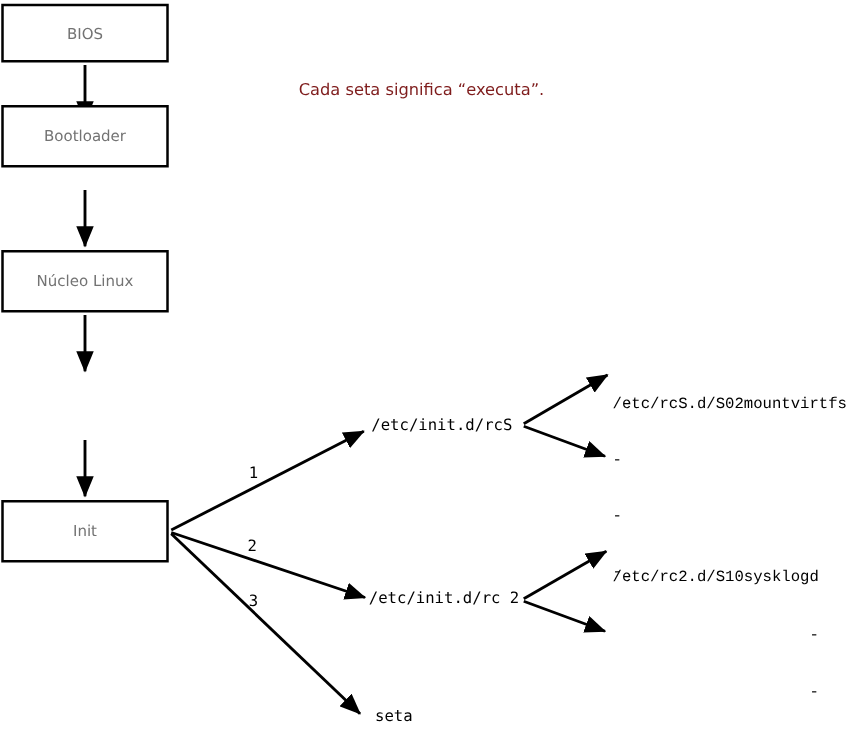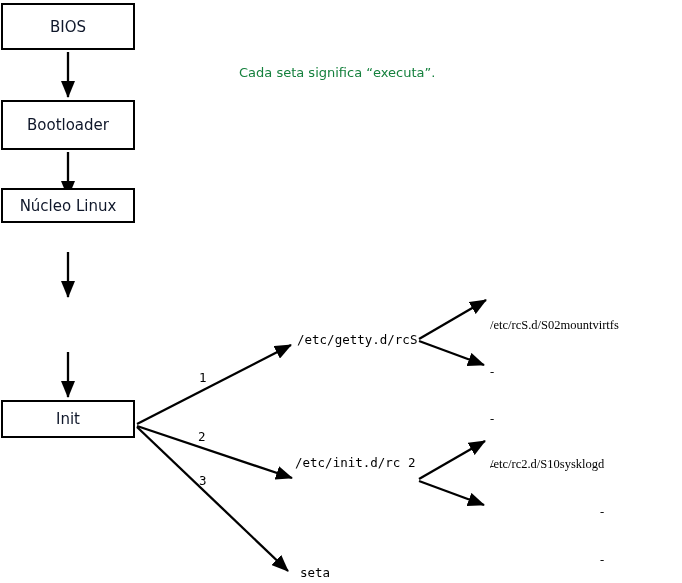--- a/index.html
+++ b/index.html
@@ -16,36 +16,36 @@
     font-family:"DejaVu Sans",sans-serif;
   }
   .connector-layer{position:absolute;left:0;top:0;}
   .node{
     position:absolute;
     left:1px;width:134px;
     border:2px solid var(--line);
     background:var(--box-fill);
     box-sizing:border-box;
     display:flex;align-items:center;justify-content:center;
-    font-size:15px;color:#0f172a;
+    font-size:12px;color:#737373;
   }
   .note{
     position:absolute;
-    font-size:13px;line-height:16px;color:#15803d;
+    font-size:13px;line-height:16px;color:#7f1d1d;
     white-space:pre;
   }
   .mono{
     position:absolute;
     font-family:"DejaVu Sans Mono",monospace;
     font-size:12.5px;line-height:16px;color:#000;
     white-space:pre;
   }
   .script-group{
     position:absolute;
-    font-family:Liberation Serif, serif;
+    font-family:Liberation Mono, monospace;
     font-size:12.5px;color:#000;
     white-space:pre;
   }
   .script-group.rcs div{height:17px;line-height:17px;}
   .script-group.rc2 div{height:18px;line-height:18px;text-align:right;}
   svg line{stroke:var(--line);stroke-width:2.3;}
 </style>
 </head>
 <body>
 
@@ -64,32 +64,32 @@
     <line x1="137" y1="424" x2="291" y2="345" marker-end="url(#ah)"></line>
     <line x1="137" y1="426" x2="292" y2="478" marker-end="url(#ah)"></line>
     <line x1="137" y1="427" x2="288" y2="571" marker-end="url(#ah)"></line>
     <line x1="419" y1="339" x2="486" y2="300" marker-end="url(#ah)"></line>
     <line x1="419" y1="341" x2="484" y2="365" marker-end="url(#ah)"></line>
     <line x1="419" y1="479" x2="485" y2="441" marker-end="url(#ah)"></line>
     <line x1="419" y1="481" x2="484" y2="505" marker-end="url(#ah)"></line>
   </svg>
 
   <div class="node" style="top:3px;height:47px">BIOS</div>
-  <div class="node" style="top:100px;height:50px">Bootloader</div>
-  <div class="node" style="top:188px;height:35px">Núcleo Linux</div>
-  <div class="node" style="top:400px;height:38px">Init</div>
+  <div class="node" style="top:84px;height:50px">Bootloader</div>
+  <div class="node" style="top:200px;height:50px">Núcleo Linux</div>
+  <div class="node" style="top:400px;height:50px">Init</div>
 
   <div class="note" style="left:239px;top:65px">Cada seta significa “executa”.</div>
 
   <div class="mono" style="left:199px;top:370px">1</div>
   <div class="mono" style="left:198px;top:429px">2</div>
   <div class="mono" style="left:199px;top:473px">3</div>
 
-  <div class="mono" style="left:297px;top:332px">/etc/getty.d/rcS</div>
-  <div class="mono" style="left:295px;top:455px">/etc/init.d/rc 2</div>
+  <div class="mono" style="left:297px;top:332px">/etc/init.d/rcS</div>
+  <div class="mono" style="left:295px;top:470px">/etc/init.d/rc 2</div>
   <div class="mono" style="left:300px;top:565px">seta</div>
 
   <div class="script-group rcs" style="left:490px;top:287px">
     <div>/etc/rcS.d/S02mountvirtfs</div>
     <div>-</div>
     <div>-</div>
     <div>-</div>
   </div>
 
   <div class="script-group rc2" style="left:490px;top:425px">

